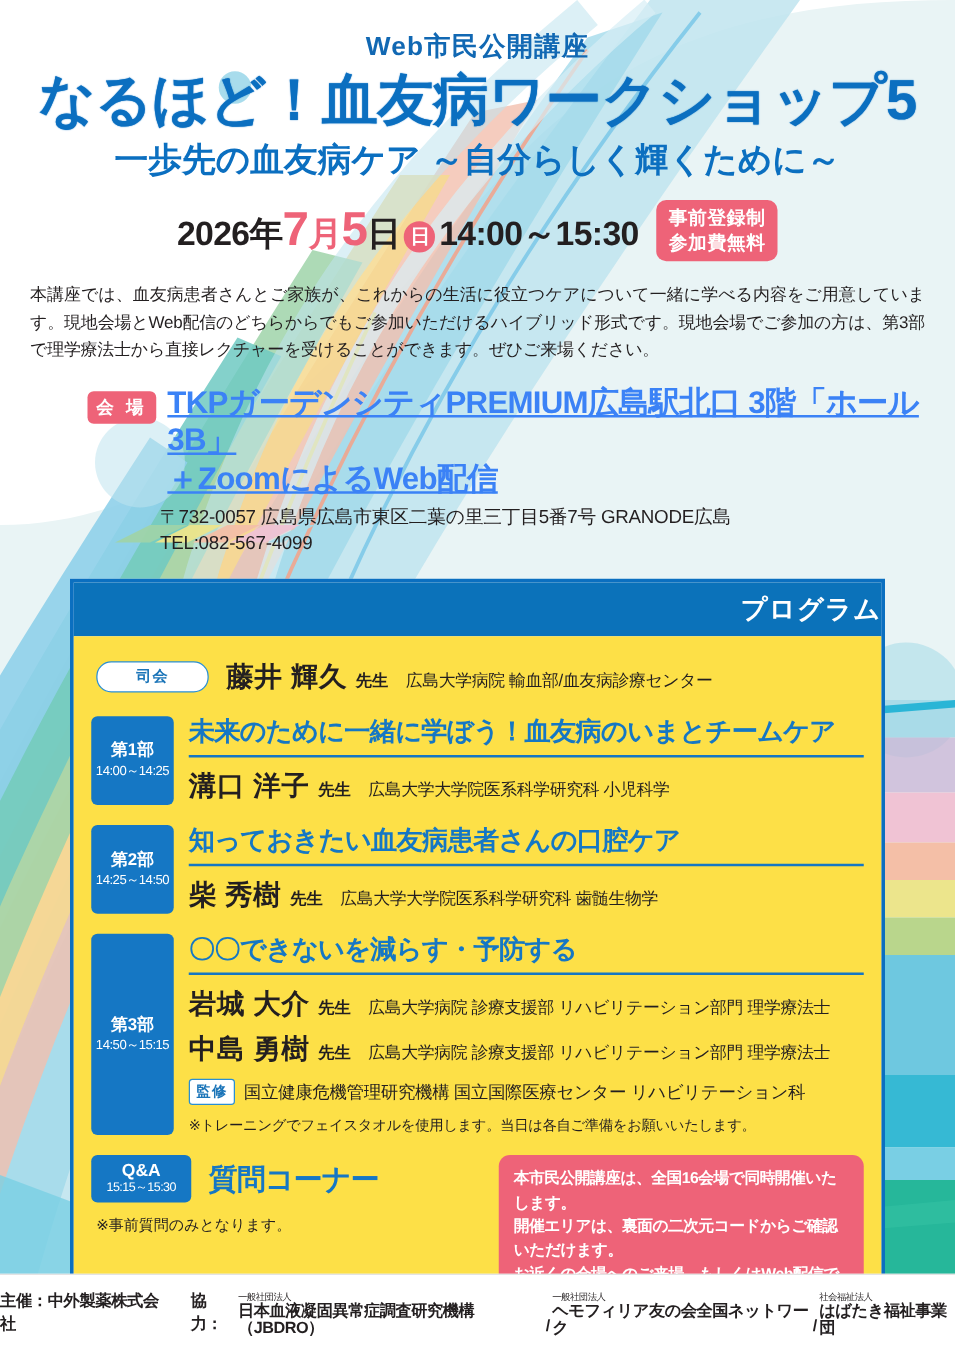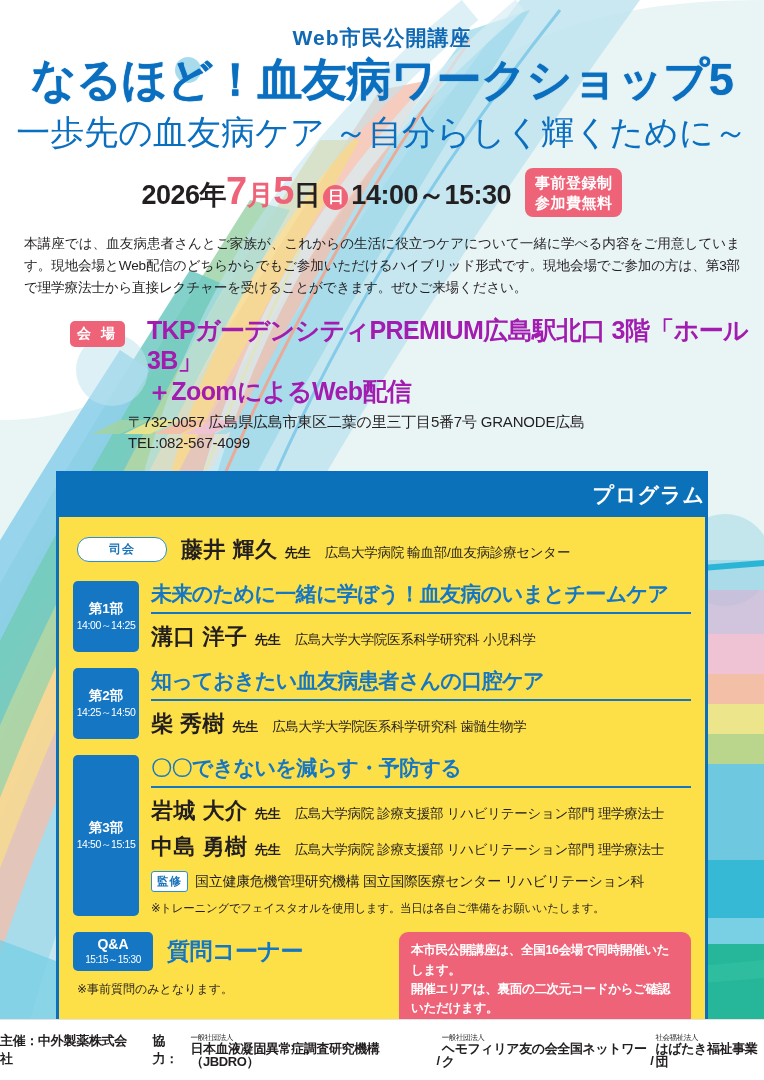--- a/index.html
+++ b/index.html
@@ -25,21 +25,21 @@
   .kicker{
     color:#1168B3;font-size:21px;font-weight:bold;letter-spacing:1px;
     line-height:1.1;
   }
   .title{
     color:#0B6FC0;font-size:45px;font-weight:bold;letter-spacing:-0.5px;
     margin-top:7px;line-height:1.05;
     text-shadow:0 0 1px #0B6FC0;
   }
   .subtitle{
-    color:#0B6FC0;font-size:34px;font-weight:normal;margin-top:10px;
+    color:#0B6FC0;font-size:27px;font-weight:bold;margin-top:10px;
     letter-spacing:0px;line-height:1.15;
   }
   
   .daterow{
     position:relative;z-index:5;display:flex;align-items:center;
     justify-content:center;gap:14px;margin-top:16px;
   }
   .dateline{
     font-size:27px;font-weight:bold;color:#231F20;letter-spacing:-0.5px;
     display:flex;align-items:baseline;
@@ -60,29 +60,30 @@
   }
   
   .desc{
     position:relative;z-index:5;
     margin:16px 24px 0 24px;
     font-size:13.6px;line-height:1.62;color:#231F20;
     text-align:justify;letter-spacing:-0.2px;
   }
   
   .venue{position:relative;z-index:5;margin:16px 0 0 70px;}
-  .venue-top{display:flex;align-items:flex-start;gap:22px;justify-content:center;}
+  .venue-top{display:flex;align-items:flex-start;gap:9px;justify-content:center;}
   .badge-venue{
     background:#EE6378;color:#fff;font-size:14px;font-weight:bold;
     border-radius:5px;padding:4px 7px;letter-spacing:3px;
     white-space:nowrap;margin-top:6px;
   }
   .venue-name{
-    font-size:25px;font-weight:bold;color:#a21caf;line-height:1.22;
+    font-size:25px;font-weight:bold;color:#3b82f6;line-height:1.22;
     letter-spacing:-0.6px;
+    text-decoration:underline;
   }
   .venue-addr{
     margin-top:6px;margin-left:0px;
     font-size:15px;color:#231F20;line-height:1.35;letter-spacing:-0.2px;
   }
   
   .program{
     position:relative;z-index:5;
     margin:18px 56px 0 56px;
     border:3px solid #0B6FC0;background:#ffffff;

